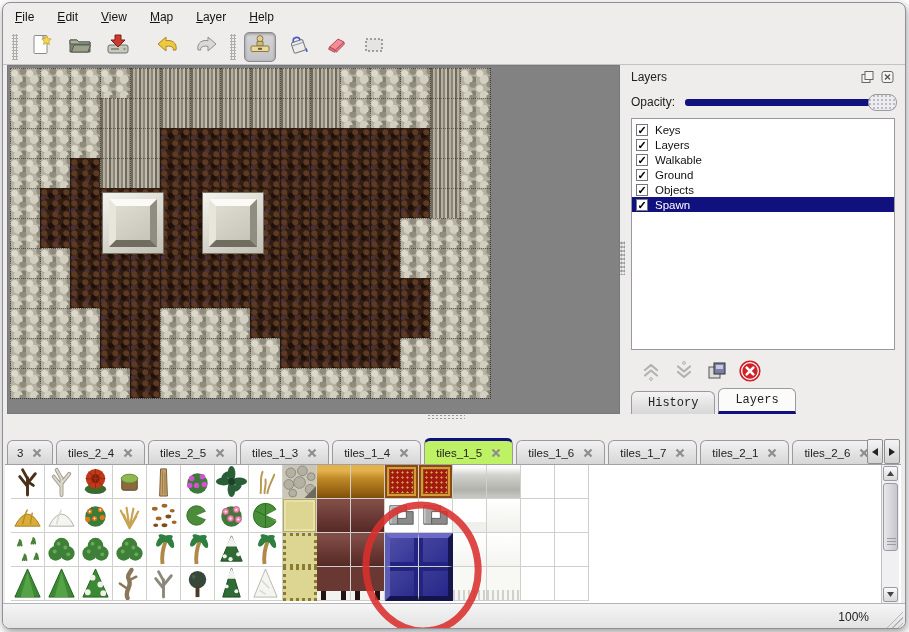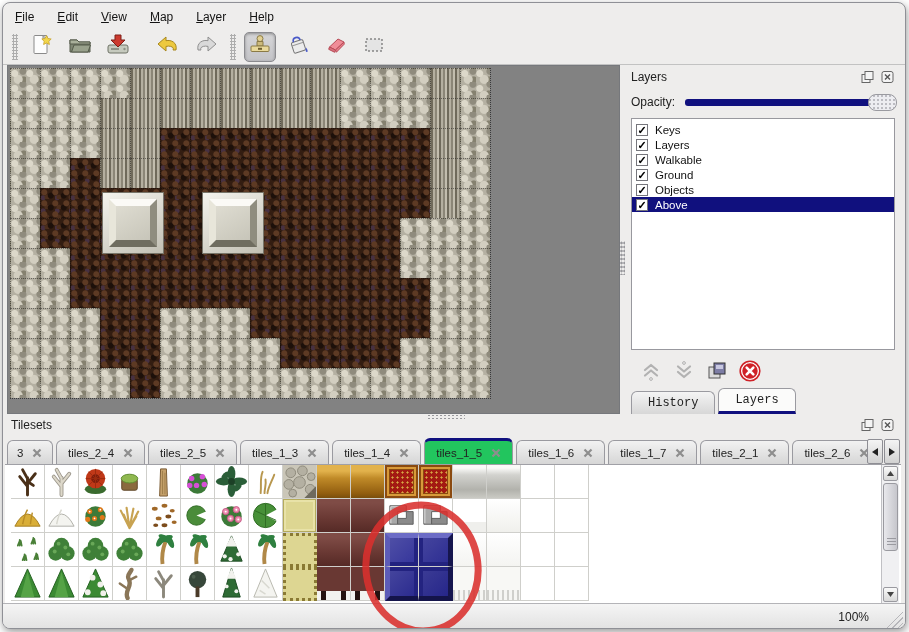--- a/index.html
+++ b/index.html
@@ -89,21 +89,21 @@
     background:linear-gradient(#f4f4f4,#d7d7d7);margin-right:3px;}
   .ltab.active{background:#fbfbfa;height:26px;border-bottom:3px solid #10107e;}
 
   
   #tsPanel{position:absolute;left:1px;top:410px;width:898px;height:190px;}
   .ts-tabs{position:absolute;left:0;top:24px;right:34px;height:27px;display:flex;
     align-items:flex-end;padding-left:3px;overflow:hidden;}
   .ts-tab{height:24px;display:flex;align-items:center;gap:9px;padding:0 11px;flex:none;
     border:1px solid #9a9aa0;border-bottom:none;border-radius:6px 6px 0 0;
     background:linear-gradient(#f2f2f2,#d6d6d6);font-size:11.5px;color:#222;margin-right:3px;}
-  .ts-tab.active{background:#22c55e;border-top:3px solid #10107e;height:26px;}
+  .ts-tab.active{background:#bef264;border-top:3px solid #10107e;height:26px;}
   .ts-tab.clipped{width:46px;padding:0 9px;}
   .ts-close svg{width:10px;height:10px;display:block;}
   .ts-arrows{position:absolute;right:2px;top:26px;height:25px;display:flex;}
   .ts-arrow{width:16px;height:25px;border:1px solid #8e8e94;background:linear-gradient(#f4f4f4,#d2d2d2);
     display:flex;align-items:center;justify-content:center;margin-left:1px;border-radius:2px;}
   .ts-arrow svg{width:8px;height:10px;}
   .ts-content{position:absolute;left:1px;top:51px;right:1px;height:139px;background:#fff;
     border-top:1px solid #a0a0a6;overflow:hidden;}
   #tsGrid{position:absolute;left:6px;top:0;display:grid;grid-template-columns:repeat(17,34px);
     grid-auto-rows:34px;}
@@ -468,21 +468,21 @@
         <div class="lrow">
           <span class="cb">✓</span>
           <span>Ground</span>
         </div>
         <div class="lrow">
           <span class="cb">✓</span>
           <span>Objects</span>
         </div>
         <div class="lrow sel">
           <span class="cb">✓</span>
-          <span>Above</span>
+          <span>Spawn</span>
         </div>
       </div>
     <div class="ltools" id="layerTools">
         <span class="lbtn"><svg viewBox="0 0 24 24">
             <circle cx="12" cy="20" r="1.4" fill="none" stroke="#b2b2b2"></circle>
             <path d="M6 11 l6-5 6 5 M6 16.5 l6-5 6 5" fill="none" stroke="#b2b2b2" stroke-width="2.2" stroke-linecap="round" stroke-linejoin="round"></path>
           </svg></span>
         <span class="lbtn"><svg viewBox="0 0 24 24">
             <circle cx="12" cy="4" r="1.4" fill="none" stroke="#b2b2b2"></circle>
             <path d="M6 7.5 l6 5 6-5 M6 13 l6 5 6-5" fill="none" stroke="#b2b2b2" stroke-width="2.2" stroke-linecap="round" stroke-linejoin="round"></path>
@@ -498,32 +498,20 @@
             <path d="M8.7 8.7 l6.6 6.6 M15.3 8.7 l-6.6 6.6" stroke="#fff" stroke-width="2.6" stroke-linecap="round"></path>
           </svg></span>
       </div>
     <div class="ltabs" id="layerTabs">
         <div class="ltab">History</div>
         <div class="ltab active">Layers</div>
       </div>
   </div>
 
   <div id="tsPanel">
-    <div class="ptitle">
-      <span>Tilesets</span>
-      <span class="sp"></span>
-      <span class="picon" id="tsFloatIcon"><svg viewBox="0 0 14 14">
-            <rect x="1.5" y="4.5" width="8" height="8" fill="#f4f4f4" stroke="#666"></rect>
-            <rect x="4.5" y="1.5" width="8" height="8" fill="#f4f4f4" stroke="#666"></rect>
-          </svg></span>
-      <span class="picon" id="tsCloseIcon"><svg viewBox="0 0 14 14">
-            <rect x="1.5" y="1.5" width="11" height="11" rx="2" fill="#f4f4f4" stroke="#666"></rect>
-            <path d="M4.5 4.5 l5 5 M9.5 4.5 l-5 5" stroke="#555" stroke-width="1.4"></path>
-          </svg></span>
-    </div>
     <div class="ts-tabs" id="tsTabs">
         <div class="ts-tab clipped">
           <span>3</span>
           <span class="ts-close">
             <svg viewBox="0 0 10 10">
               <path d="M1.5 1.5 L8.5 8.5 M8.5 1.5 L1.5 8.5" stroke="#8e8e8e" stroke-width="2.2"></path>
             </svg>
           </span>
         </div>
         <div class="ts-tab">

